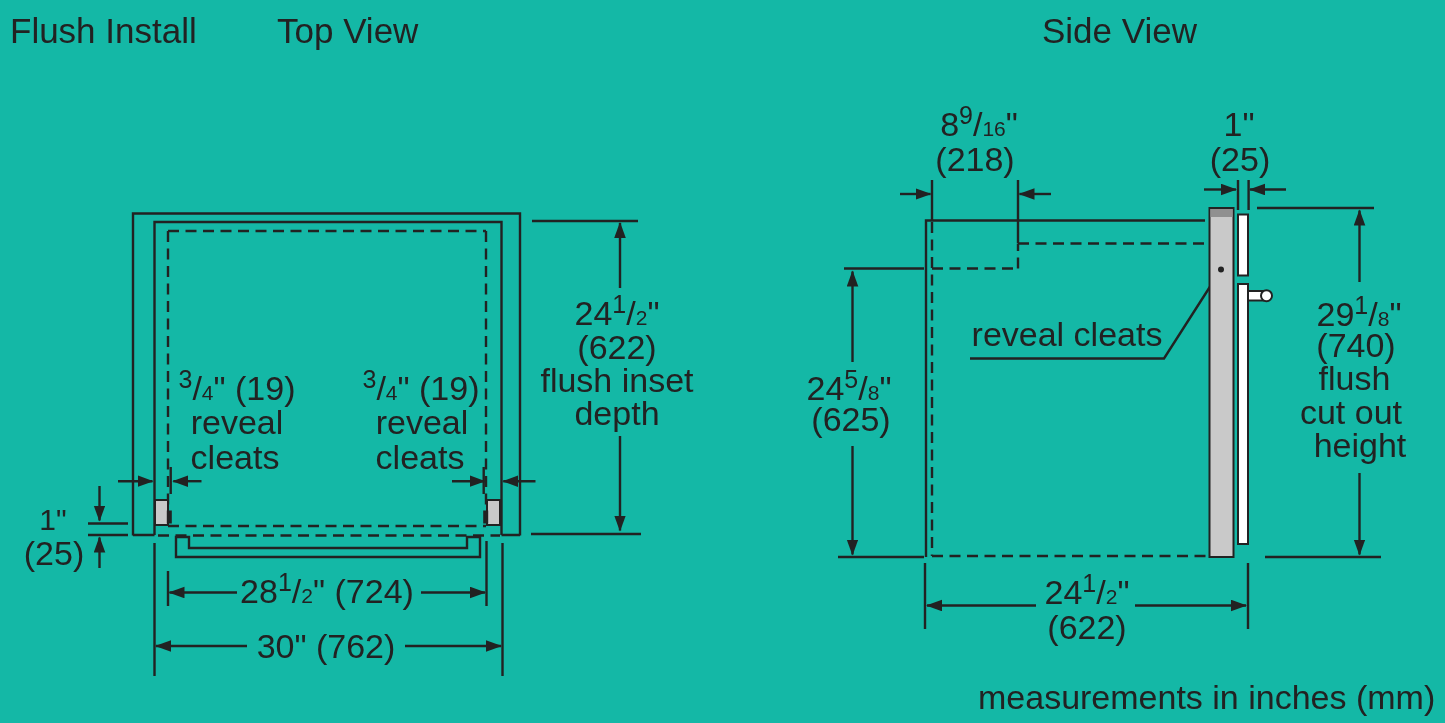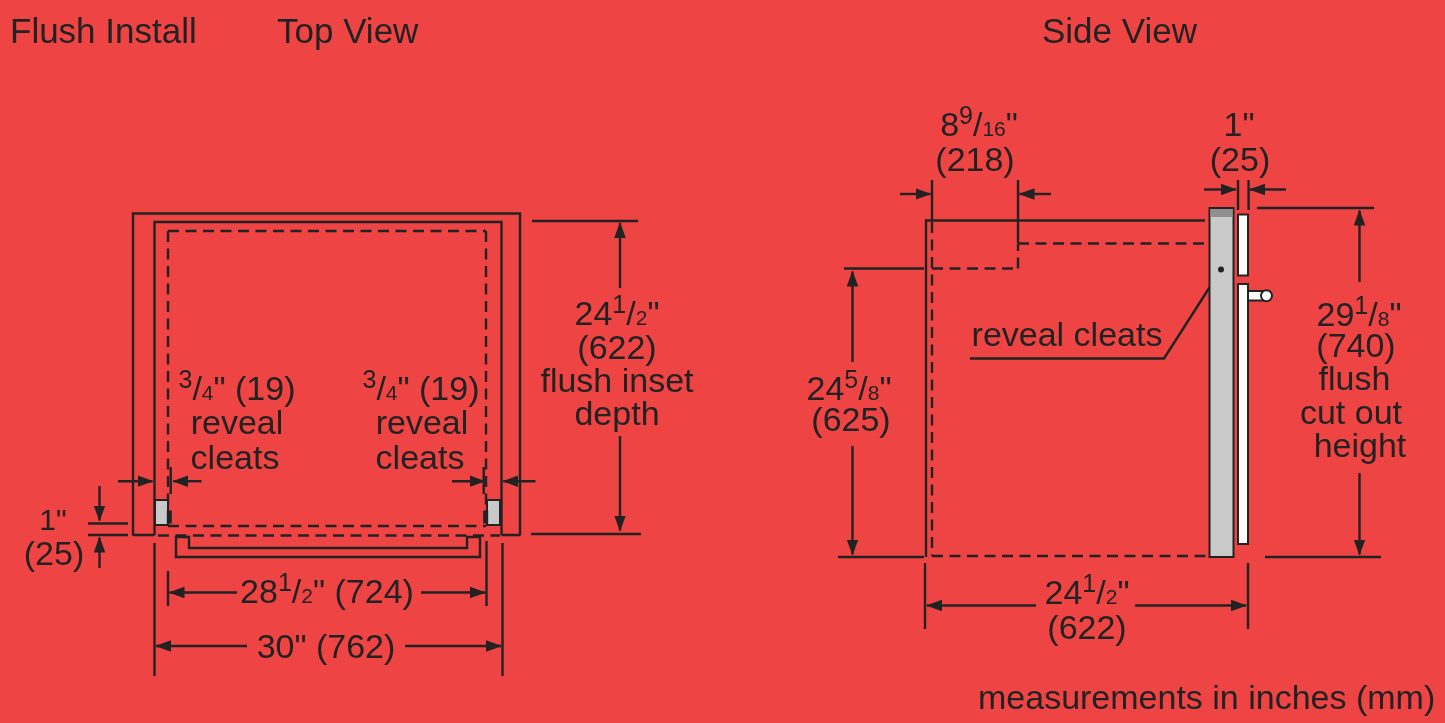--- a/index.html
+++ b/index.html
@@ -1,16 +1,16 @@
 <!DOCTYPE html>
 <html><head>
 <meta charset="utf-8">
 <style>
   html,body{margin:0;padding:0;background:#ffffff;}
-  .wrap{position:relative;width:1445px;height:723px;background:#ef4444;overflow:hidden;}
+  .wrap{position:relative;width:1445px;height:723px;background:#14b8a6;overflow:hidden;}
   svg{position:absolute;top:0;left:0;}
   text{font-family:"Liberation Sans",sans-serif;fill:#222222;}
 </style>
 </head>
 <body>
 <div class="wrap">
 <svg width="1445" height="723" viewBox="0 0 1445 723">
 <defs>
   <marker id="ah" markerWidth="17" markerHeight="12" refX="15" refY="5.8" orient="auto" markerUnits="userSpaceOnUse">
     <path d="M0,0 L16,5.8 L0,11.6 Z" fill="#222222"></path>

